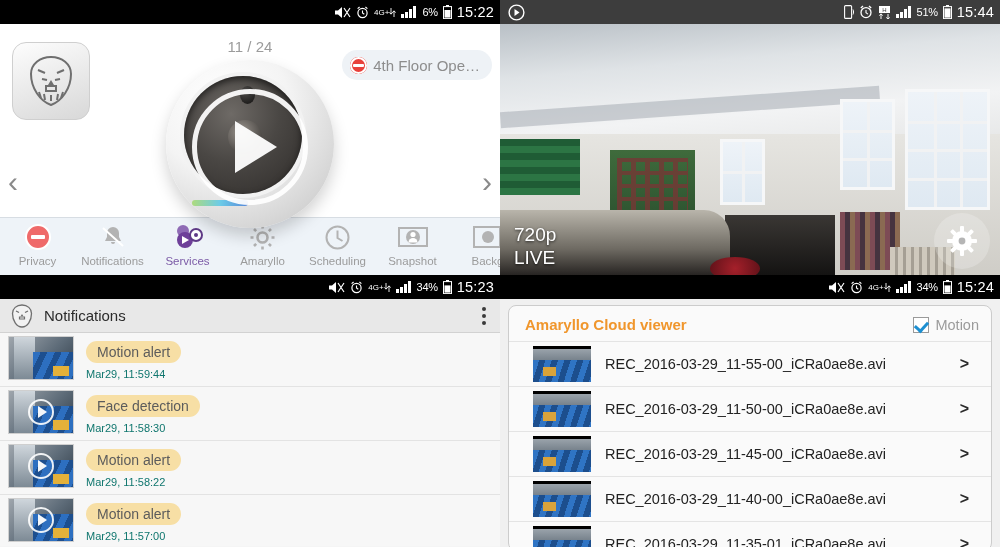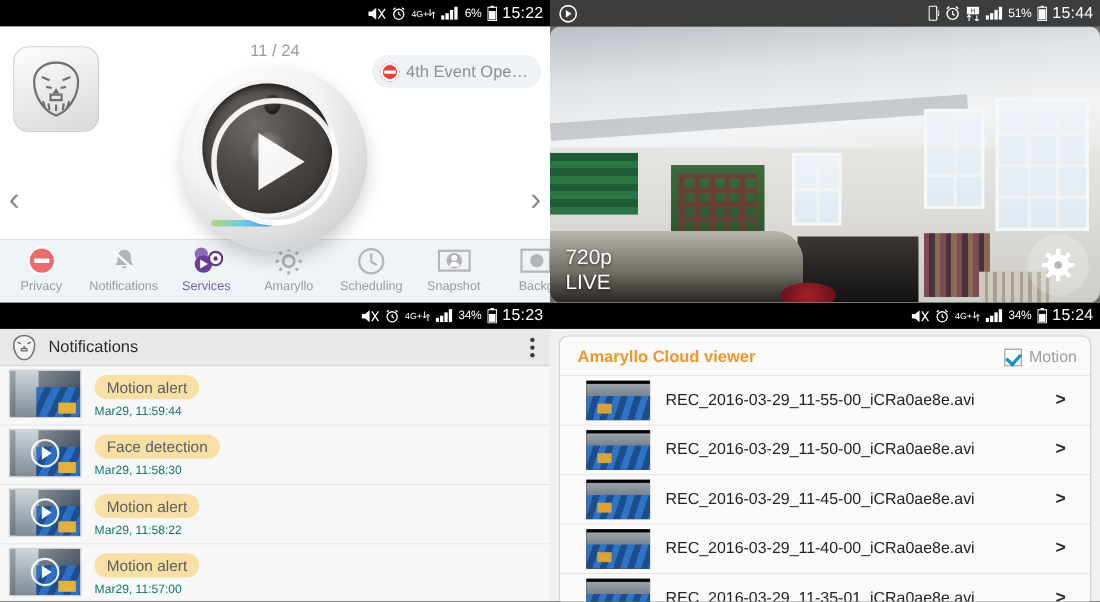--- a/index.html
+++ b/index.html
@@ -74,21 +74,21 @@
     height:58px; background:#eef3f8; border-top:1px solid #d7dde3;
     display:flex; align-items:flex-start; padding-top:4px; overflow:hidden;
   }
   .tool { width:75px; flex:0 0 75px; display:flex; flex-direction:column; align-items:center; gap:3px; }
   .tool .ic { height:30px; display:flex; align-items:center; justify-content:center; }
   .tool .lb { font-size:11.5px; color:#9b9b9b; white-space:nowrap; }
   .tool.active .lb { color:#7b5aa6; }
 
   
   .p2 { background:#6d6d6d; }
-  .live-scene { position:absolute; inset:24px 0 0 0; overflow:hidden;border-radius:10px; }
+  .live-scene { position:absolute; inset:24px 0 0 0; overflow:hidden; }
   .ceil { position:absolute; left:0; right:0; top:0; height:46%;
           background:linear-gradient(175deg,#b9c0c6 0%,#dfe3e6 35%,#f2f3f4 70%,#e7e8e8 100%); }
   .beam { position:absolute; left:0; right:24%; top:30%; height:16px; background:rgba(150,158,166,.45);
           transform:rotate(-4deg); }
   .wall { position:absolute; left:0; right:0; top:44%; bottom:0; background:linear-gradient(180deg,#e6e5e1,#cfcdc7); }
   .win { position:absolute; background:linear-gradient(180deg,#eef3f8,#dfe9f2); border:3px solid #f6f7f8; }
   .win .mull { position:absolute; background:#f1f2f3; }
   .greencab { position:absolute; left:22%; top:50%; width:17%; height:28%;
               background:linear-gradient(180deg,#3f6b3c,#2d5330); }
   .greencab:after { content:""; position:absolute; inset:12% 8%;
@@ -211,21 +211,21 @@
           <path d="M24 34h10v5H24z" fill="none" stroke="#6f6f6f" stroke-width="2"></path>
           <path d="M29 28l-3 5h6z" fill="#6f6f6f"></path>
           <path d="M17 40l2 6M22 42l1 6M29 43v6M36 42l-1 6M41 40l-2 6" stroke="#6f6f6f" stroke-width="2"></path>
         </svg>
       </div>
 
       <div class="pager">11 / 24</div>
 
       <div class="devbadge">
         <span class="nostop"></span>
-        <span>4th Event Ope…</span>
+        <span>4th Floor Ope…</span>
       </div>
 
       <div class="cam-wrap">
         <div class="cam">
           <div class="cam-lensring">
             <div class="cam-dot"></div>
             <div class="cam-lens"></div>
           </div>
           <div class="cam-led"></div>
           <div class="playbtn">

